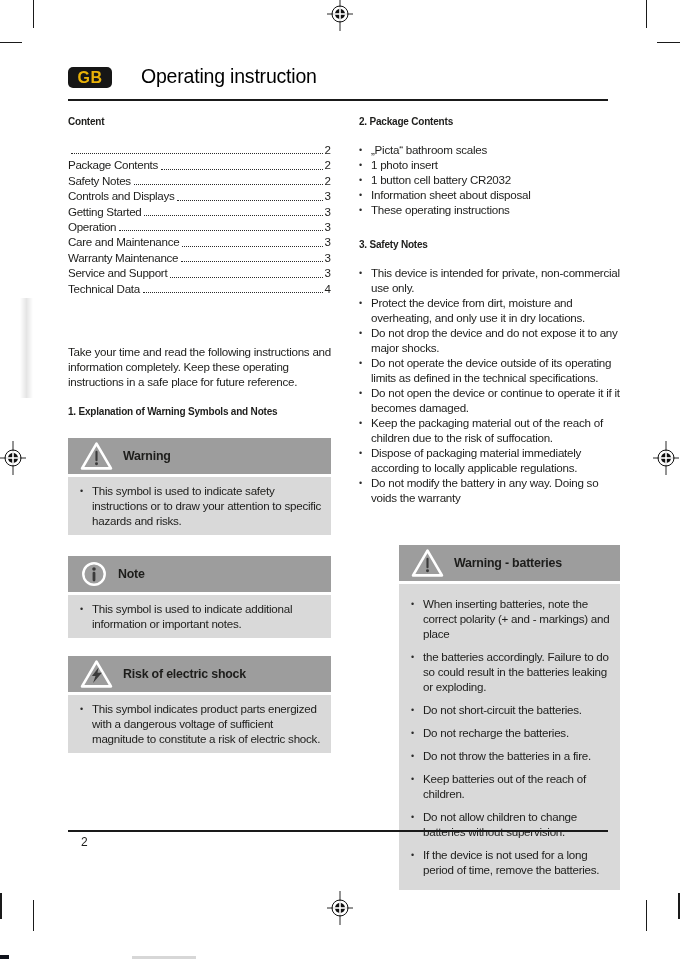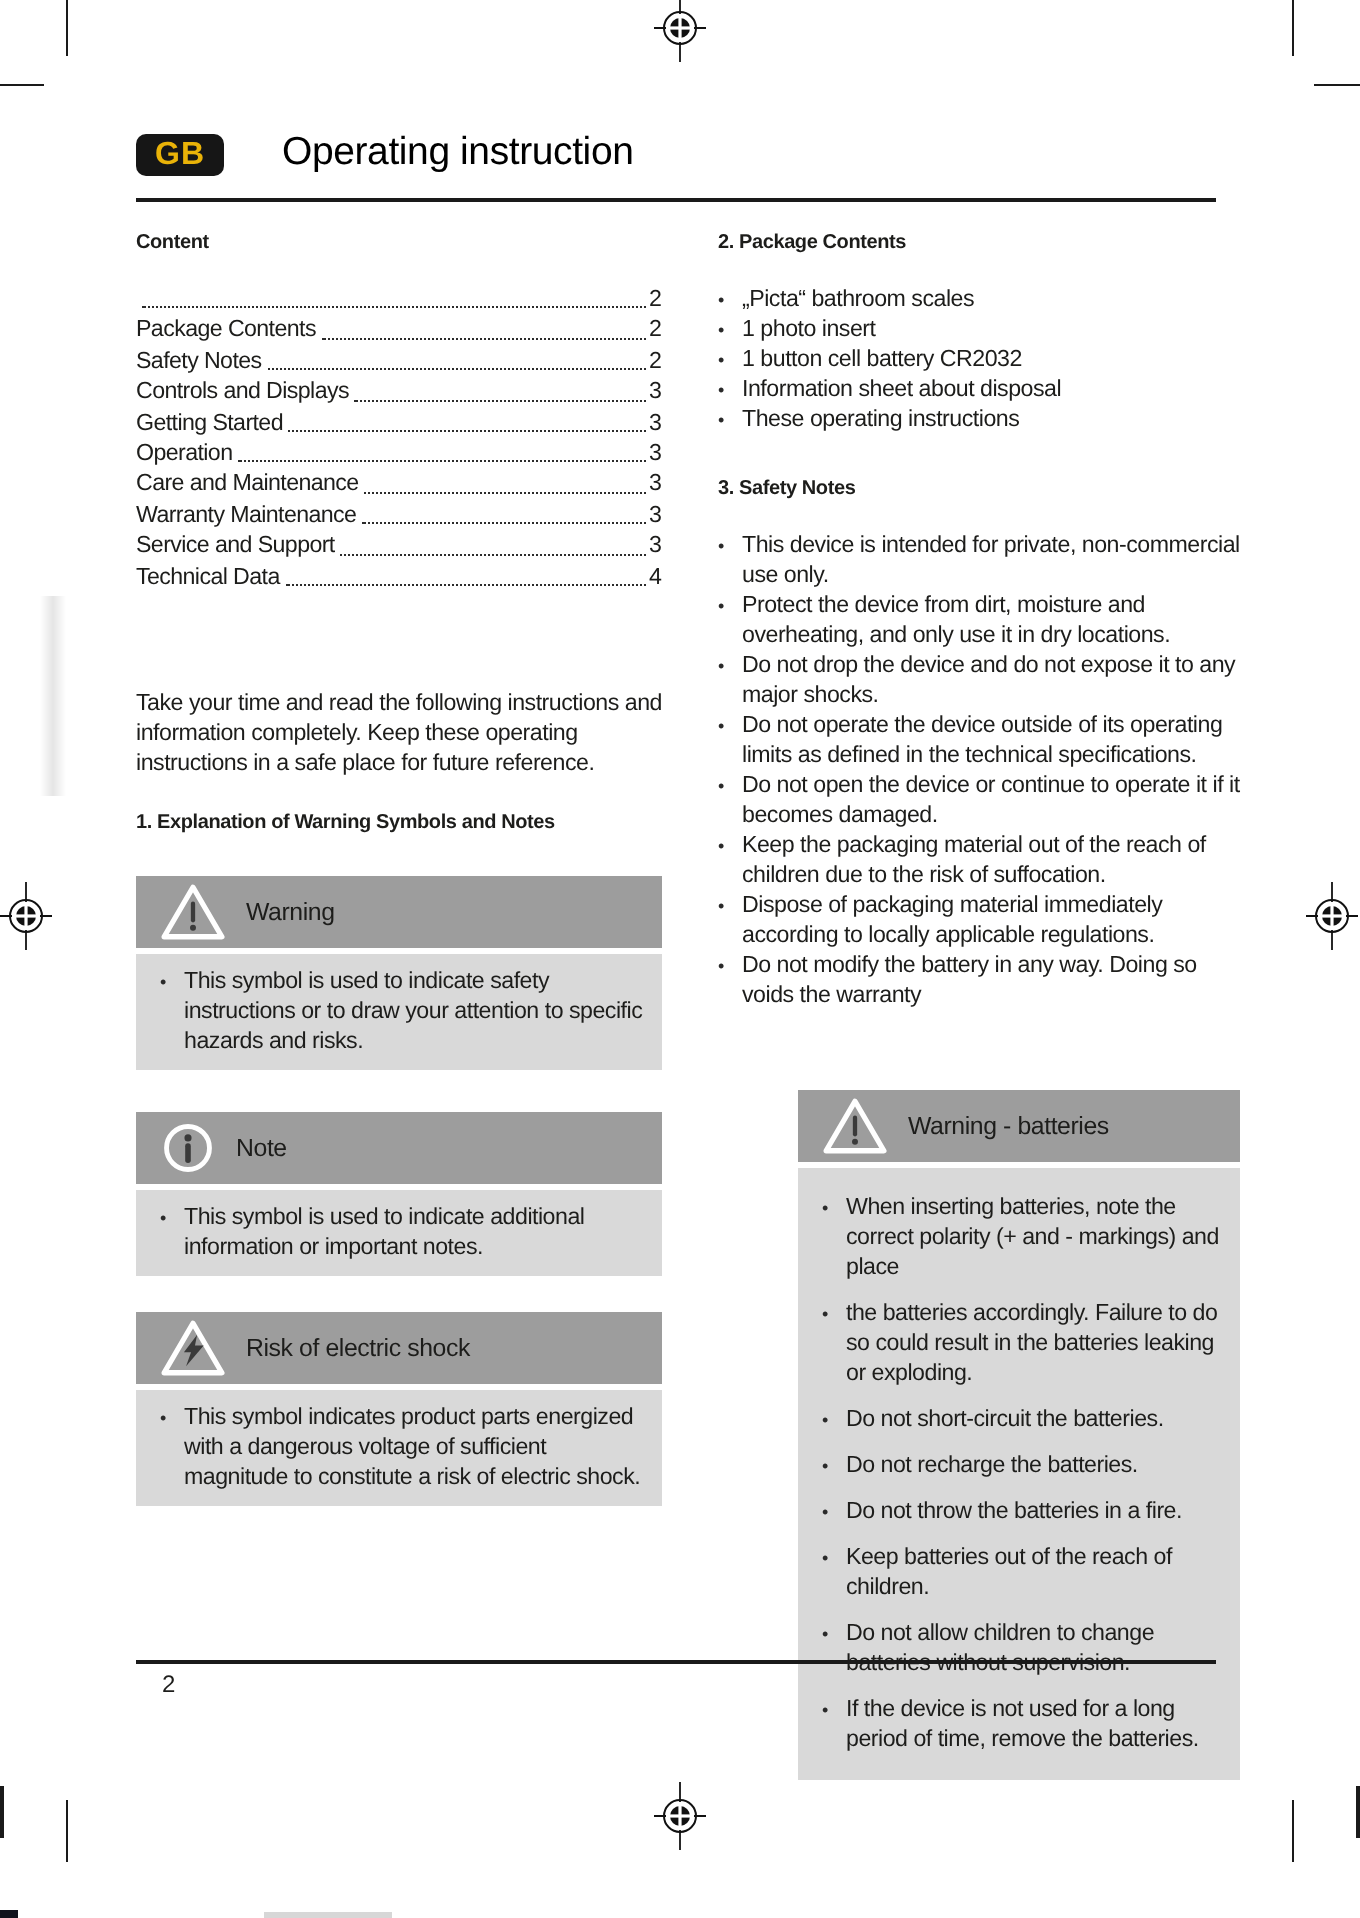--- a/index.html
+++ b/index.html
@@ -48,21 +48,21 @@
   .bullet{flex:none;width:12px;font-size:9px;padding-top:2px;line-height:13px;color:#2a2a2a;}
   .li-text{flex:1;}
 
   
   .box{margin-top:19px;}
   .box-note{margin-top:21px;}
   .box-shock{margin-top:18px;}
   .box-batt{margin-top:40px;padding-left:40px;}
   .box-header{height:36px;background:#9d9d9d;display:flex;align-items:center;
     padding-left:12px;margin-bottom:3px;}
-  .box-header .hdr-label{font-weight:normal;font-size:12.4px;letter-spacing:-.2px;margin-left:10px;}
+  .box-header .hdr-label{font-weight:bold;font-size:12.4px;letter-spacing:-.2px;margin-left:10px;}
   .hdr-icon{flex:none;display:flex;align-items:center;}
   .box-body{background:#d9d9d9;padding:6px 6px 7px 0;}
   .box-body .li-row{padding-left:12px;}
   .batt-body{padding:12px 6px 5px 0;}
   .batt-body .li-row{margin-bottom:8px;}
 
   .footer-pagenum{position:absolute;left:81px;top:835px;font-size:12px;}
 </style>
 </head>
 <body>

